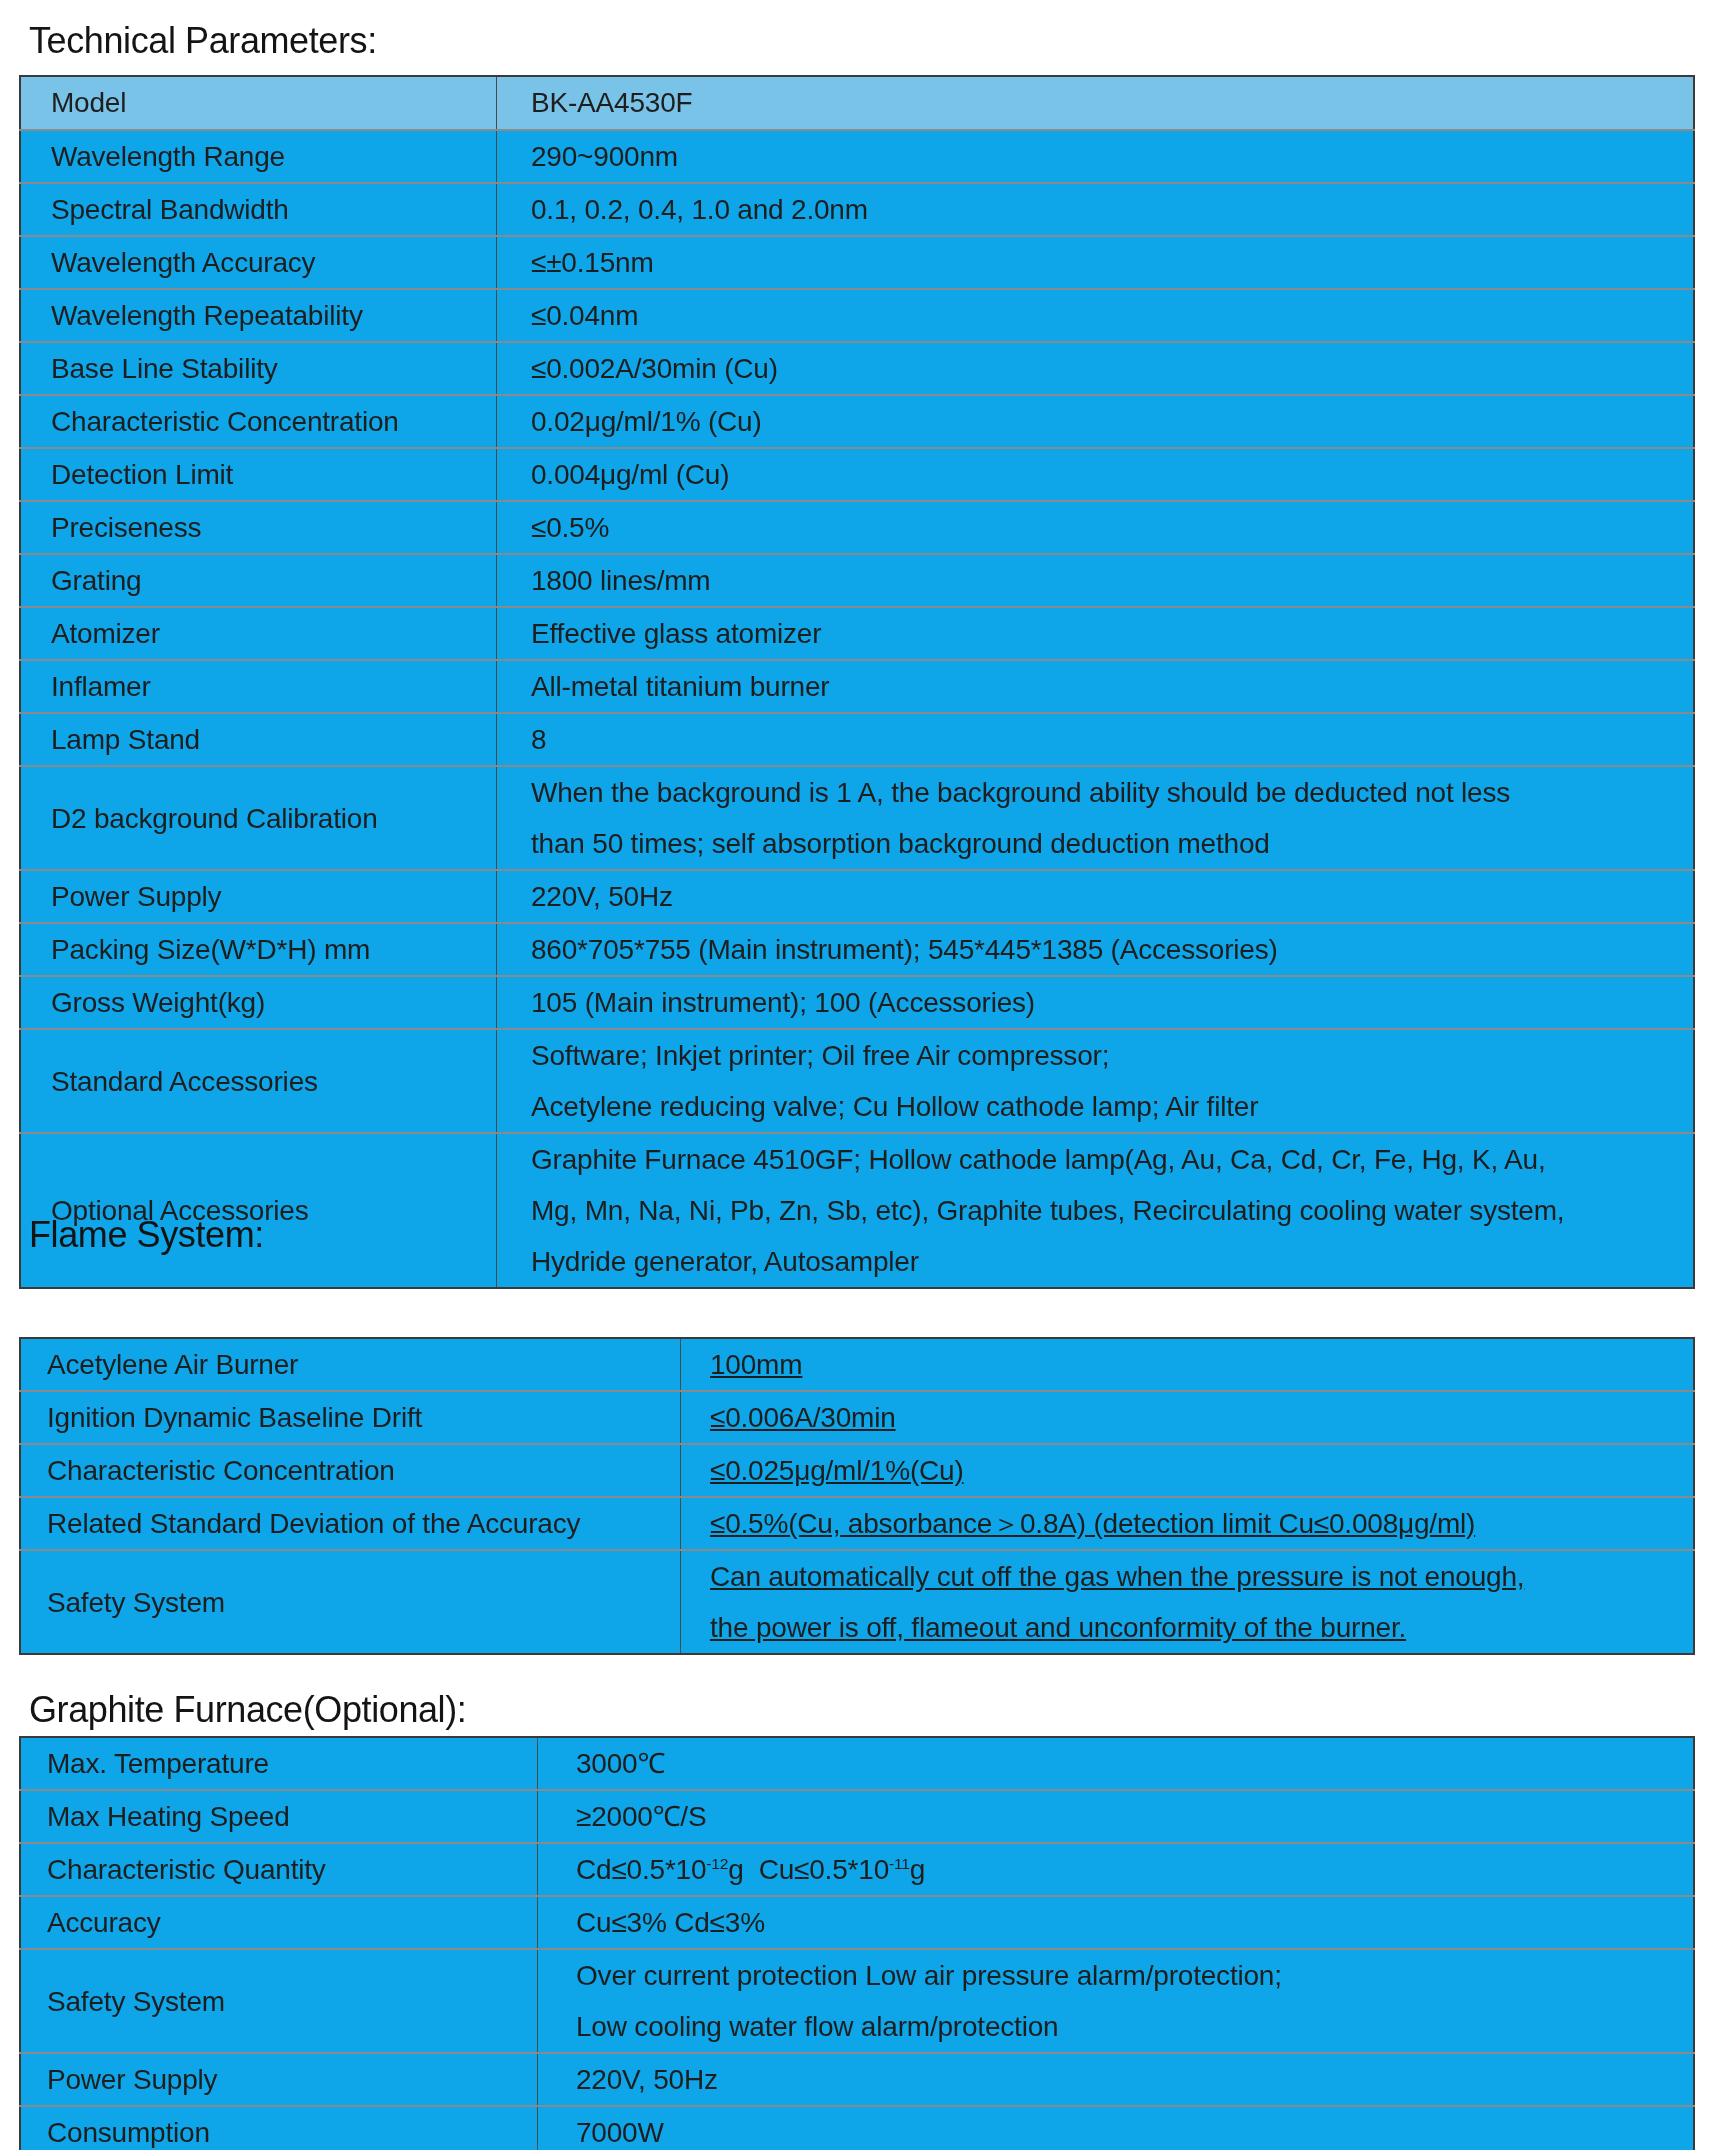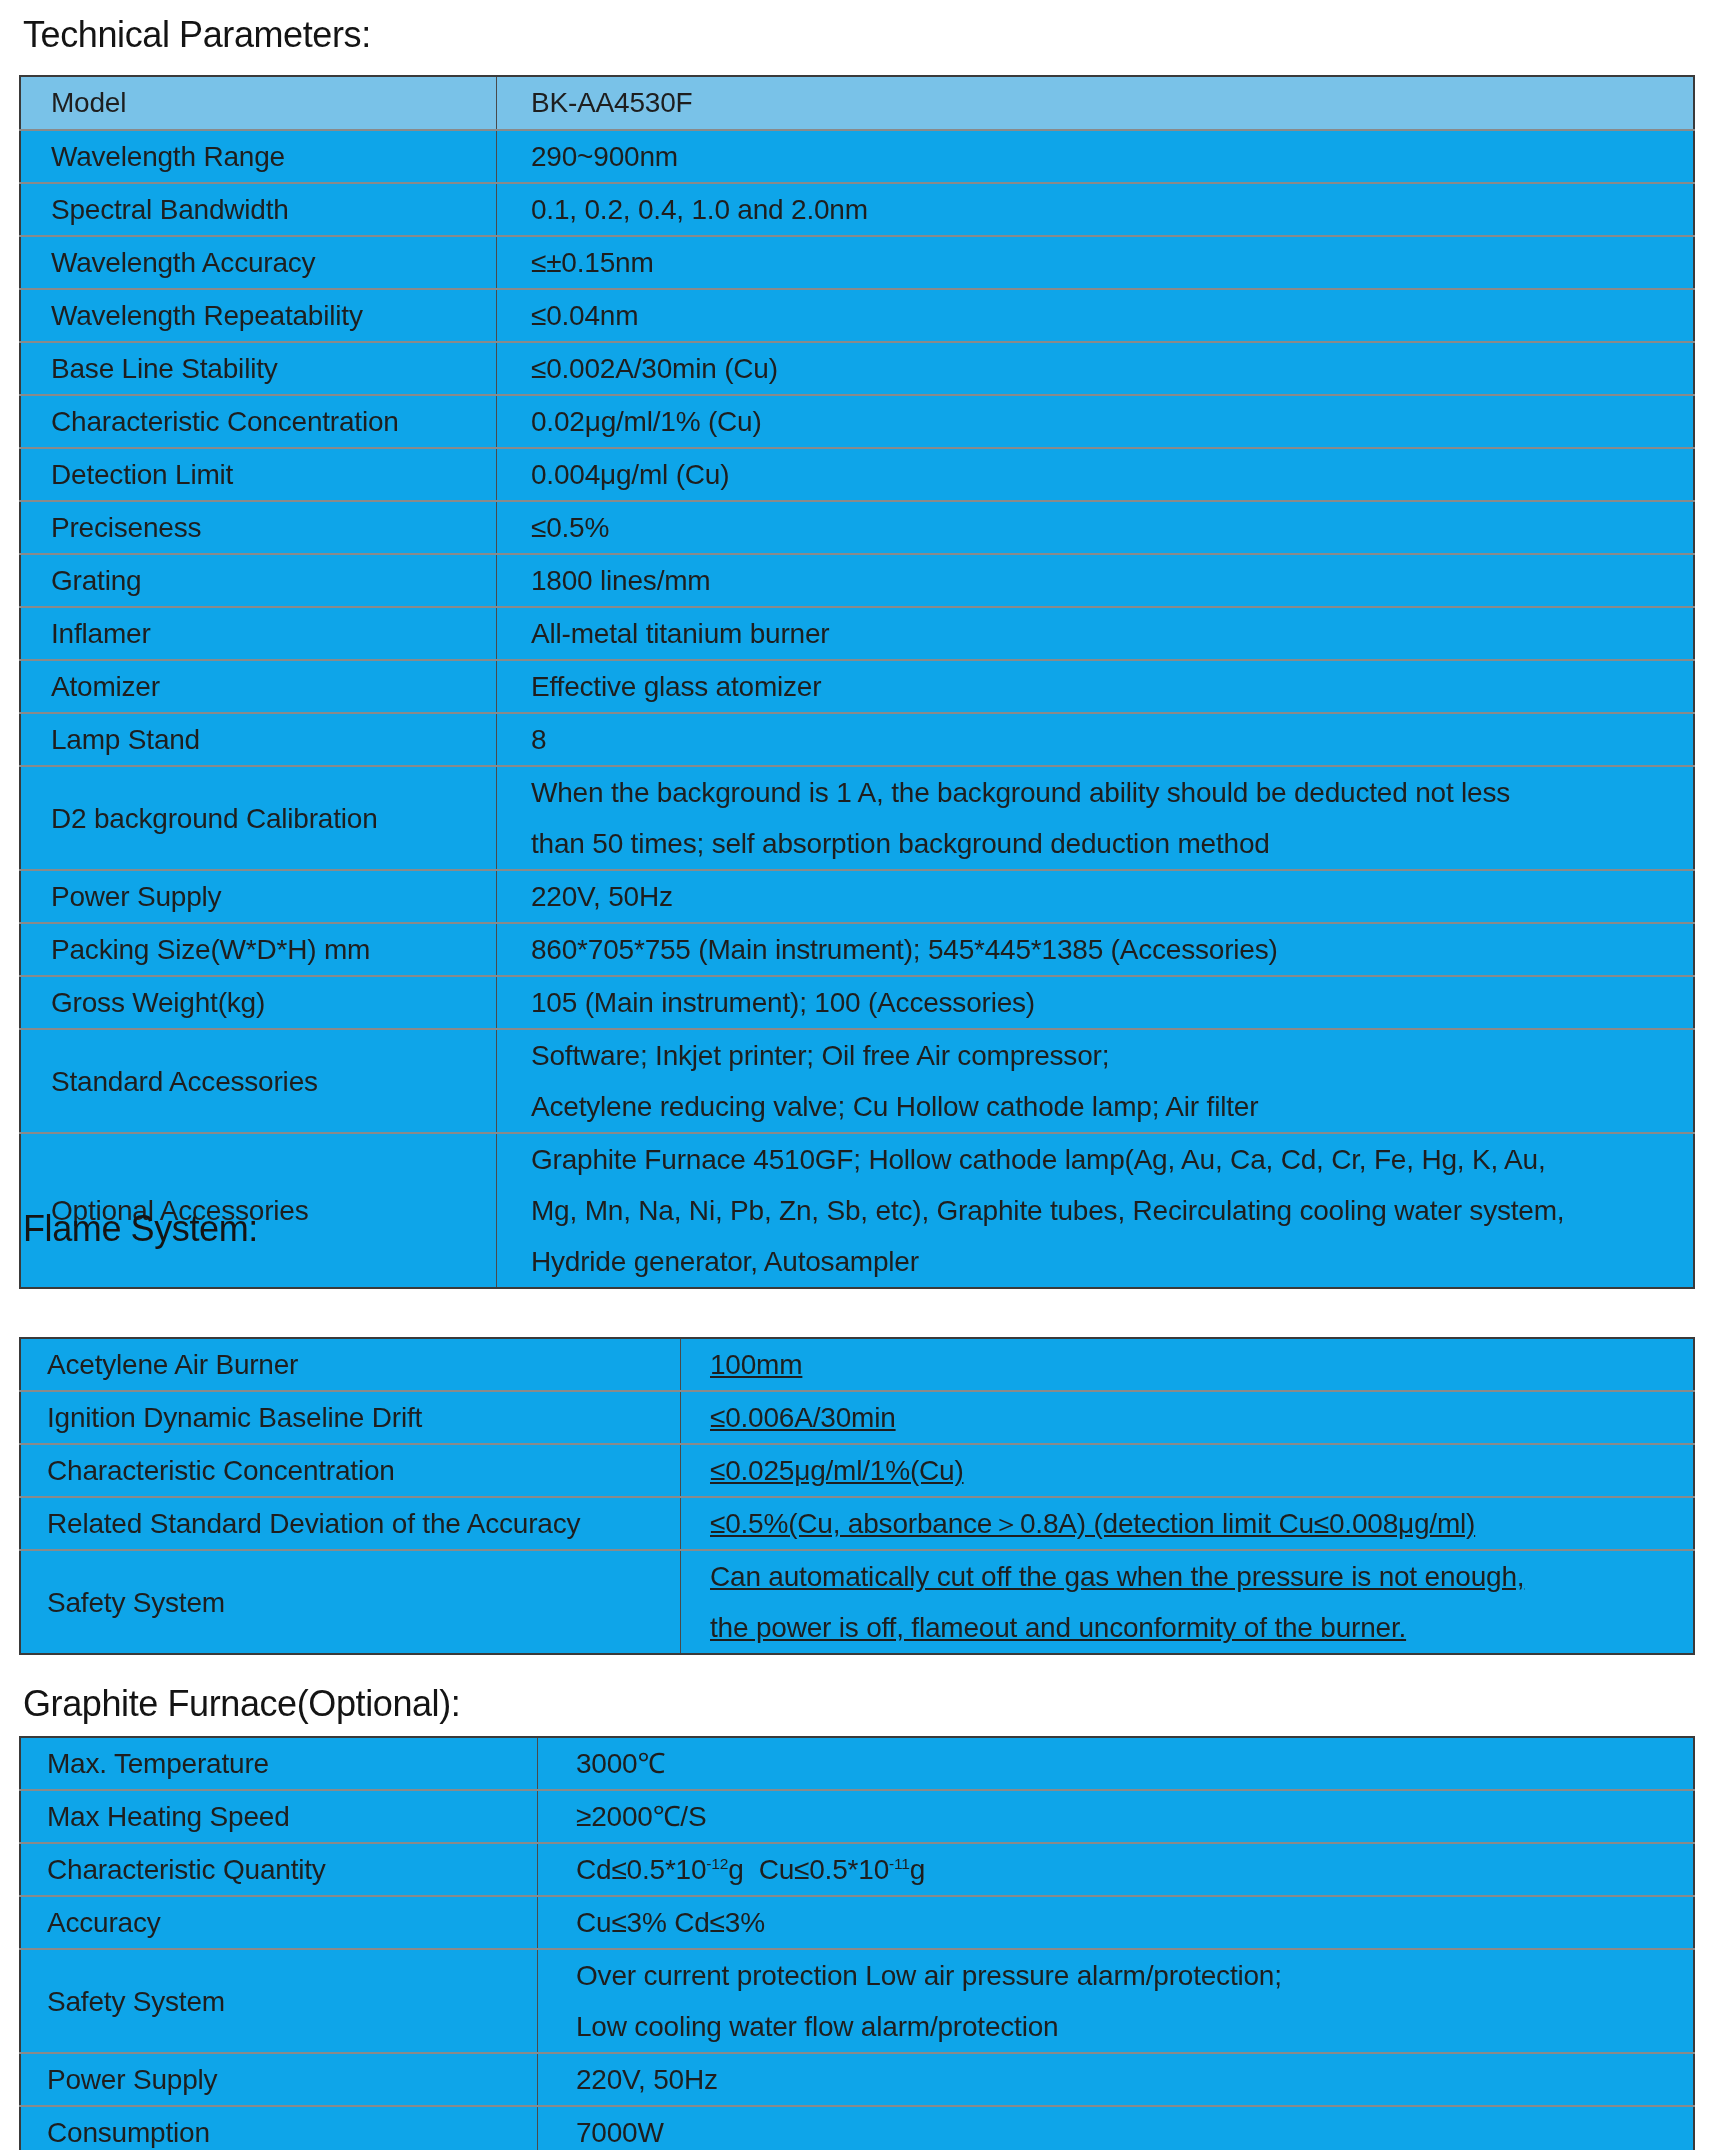--- a/index.html
+++ b/index.html
@@ -1,19 +1,19 @@
 <!DOCTYPE html>
 <html style="font-size:6.9px"><head>
 <meta charset="utf-8">
 <style>
   html, body { margin: 0; padding: 0; background: #ffffff; }
   body { width: 1717px; height: 2274px; position: relative; overflow: hidden;
          font-family: "Liberation Sans", sans-serif; color: #1c1c1c; }
   .section-title { position: absolute; left: 19px; font-size: 36px; font-weight: normal;
-                   letter-spacing: -0.4px; color: #141414; margin: 4px; line-height: 1; }
+                   letter-spacing: -0.4px; color: #141414; margin: 10px; line-height: 1; }
   table.spec { position: absolute; left: 19px; width: 1676px; border-collapse: collapse;
                border: 2.6px solid #3a3a3a; table-layout: fixed; background: #0ea5e9; }
   table.spec td { border-top: 2.6px solid #8a8a8a; border-bottom: 0; font-size: 28px;
                   letter-spacing: -0.2px; vertical-align: middle; padding: 0 0 0 30px;
                   line-height: 51px; color: #1e1e1e; }
   table.spec td.k { border-right: 1.3px solid #4a4a4a; }
   table.spec tr:first-child td { border-top: 0; }
   table.spec tr.header td { background: #79c2e8; line-height: 52px; }
   #t1 { top: 75px; }
   #t1 td.k { width: 445px; }
@@ -84,29 +84,29 @@
           <div>≤0.5%</div>
         </td>
       </tr>
       <tr>
         <td class="k">Grating</td>
         <td class="v">
           <div>1800 lines/mm</div>
         </td>
       </tr>
       <tr>
+        <td class="k">Atomizer</td>
+        <td class="v">
+          <div>Effective glass atomizer</div>
+        </td>
+      </tr>
+      <tr>
         <td class="k">Inflamer</td>
         <td class="v">
           <div>All-metal titanium burner</div>
-        </td>
-      </tr>
-      <tr>
-        <td class="k">Atomizer</td>
-        <td class="v">
-          <div>Effective glass atomizer</div>
         </td>
       </tr>
       <tr>
         <td class="k">Lamp Stand</td>
         <td class="v">
           <div>8</div>
         </td>
       </tr>
       <tr>
         <td class="k">D2 background Calibration</td>

